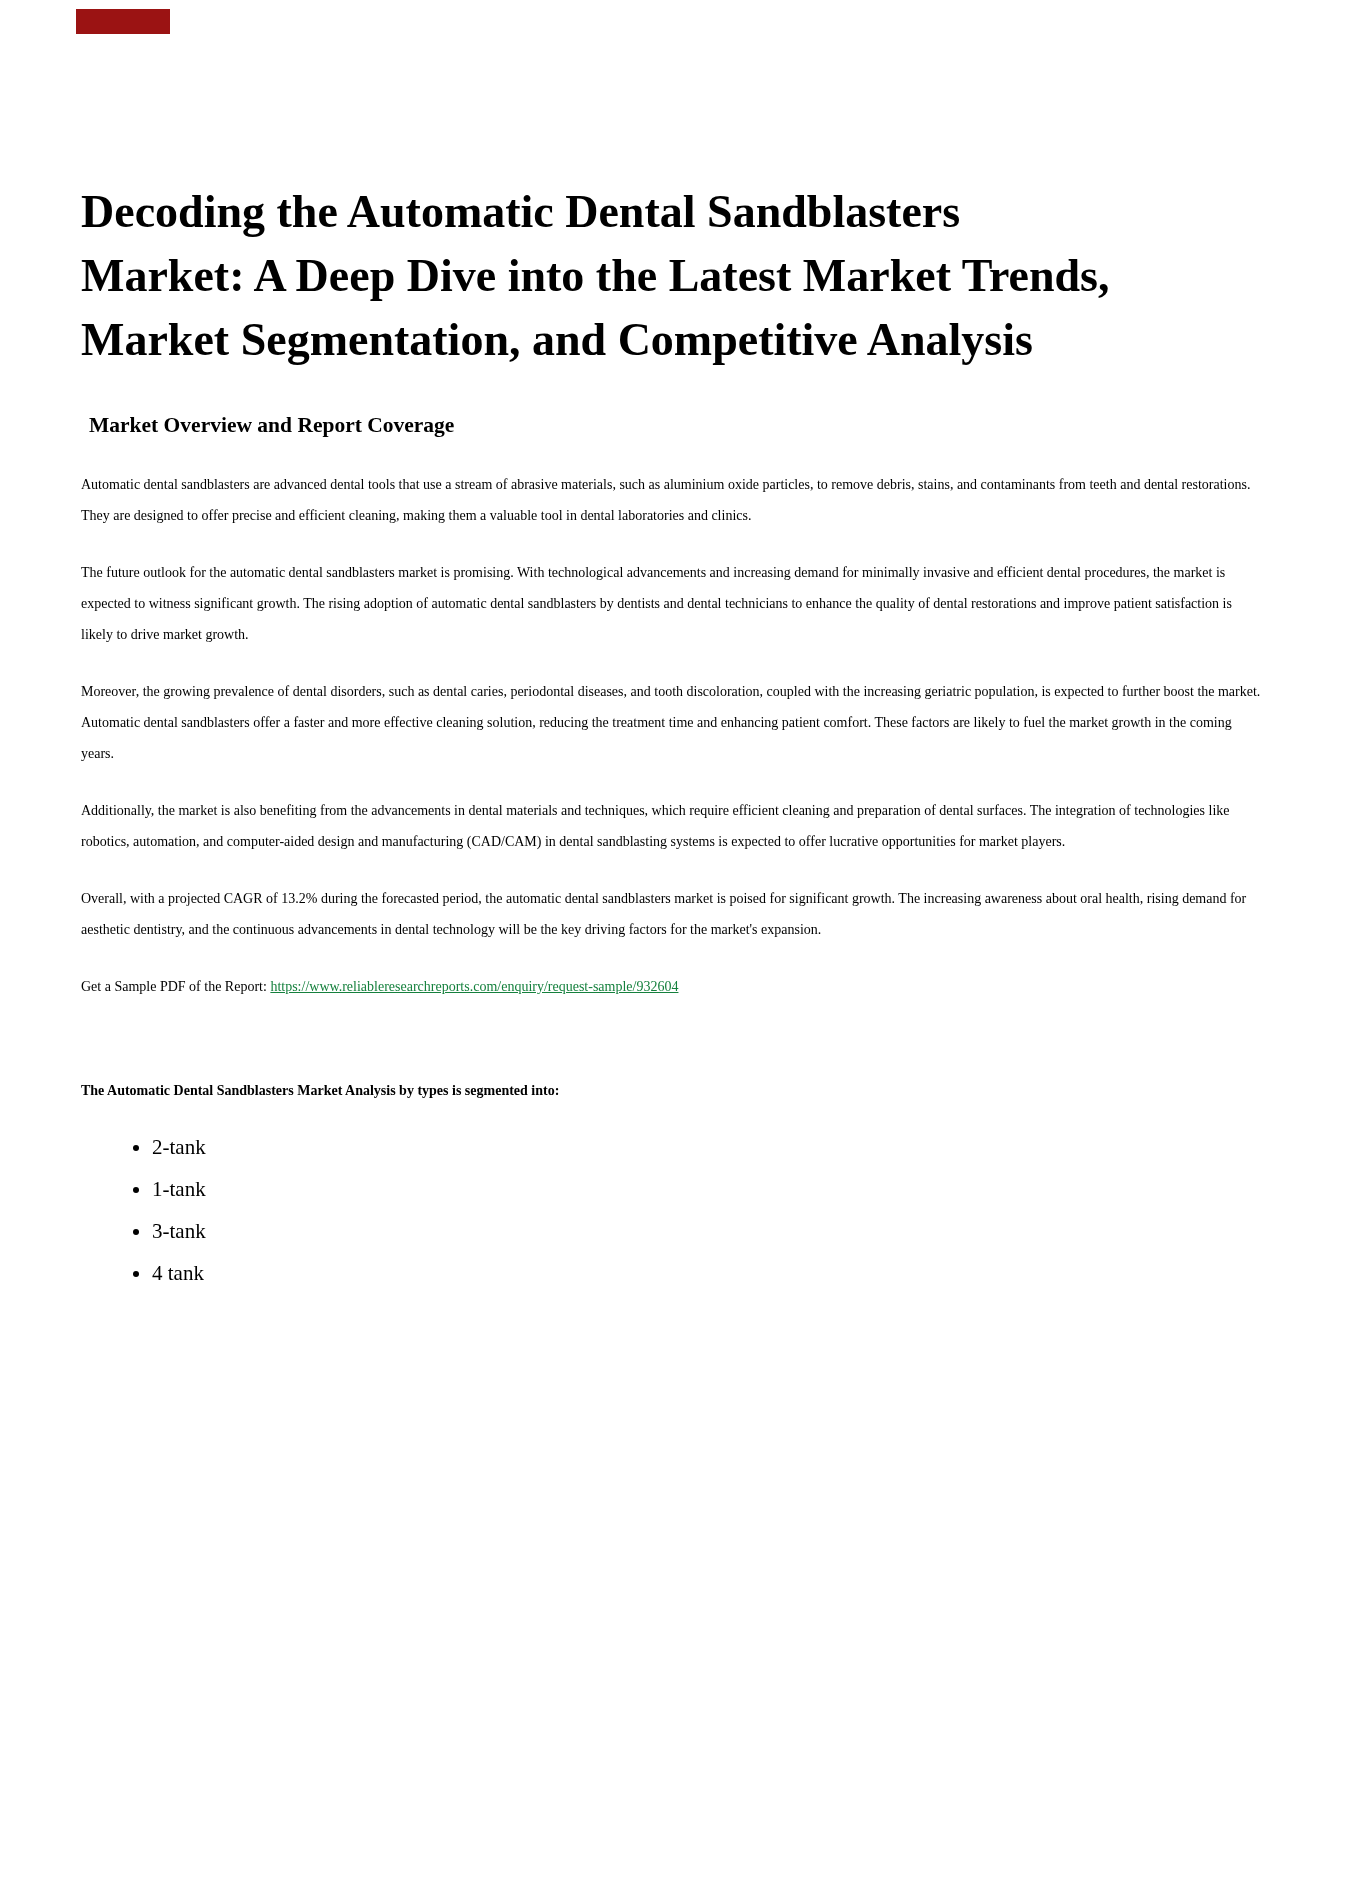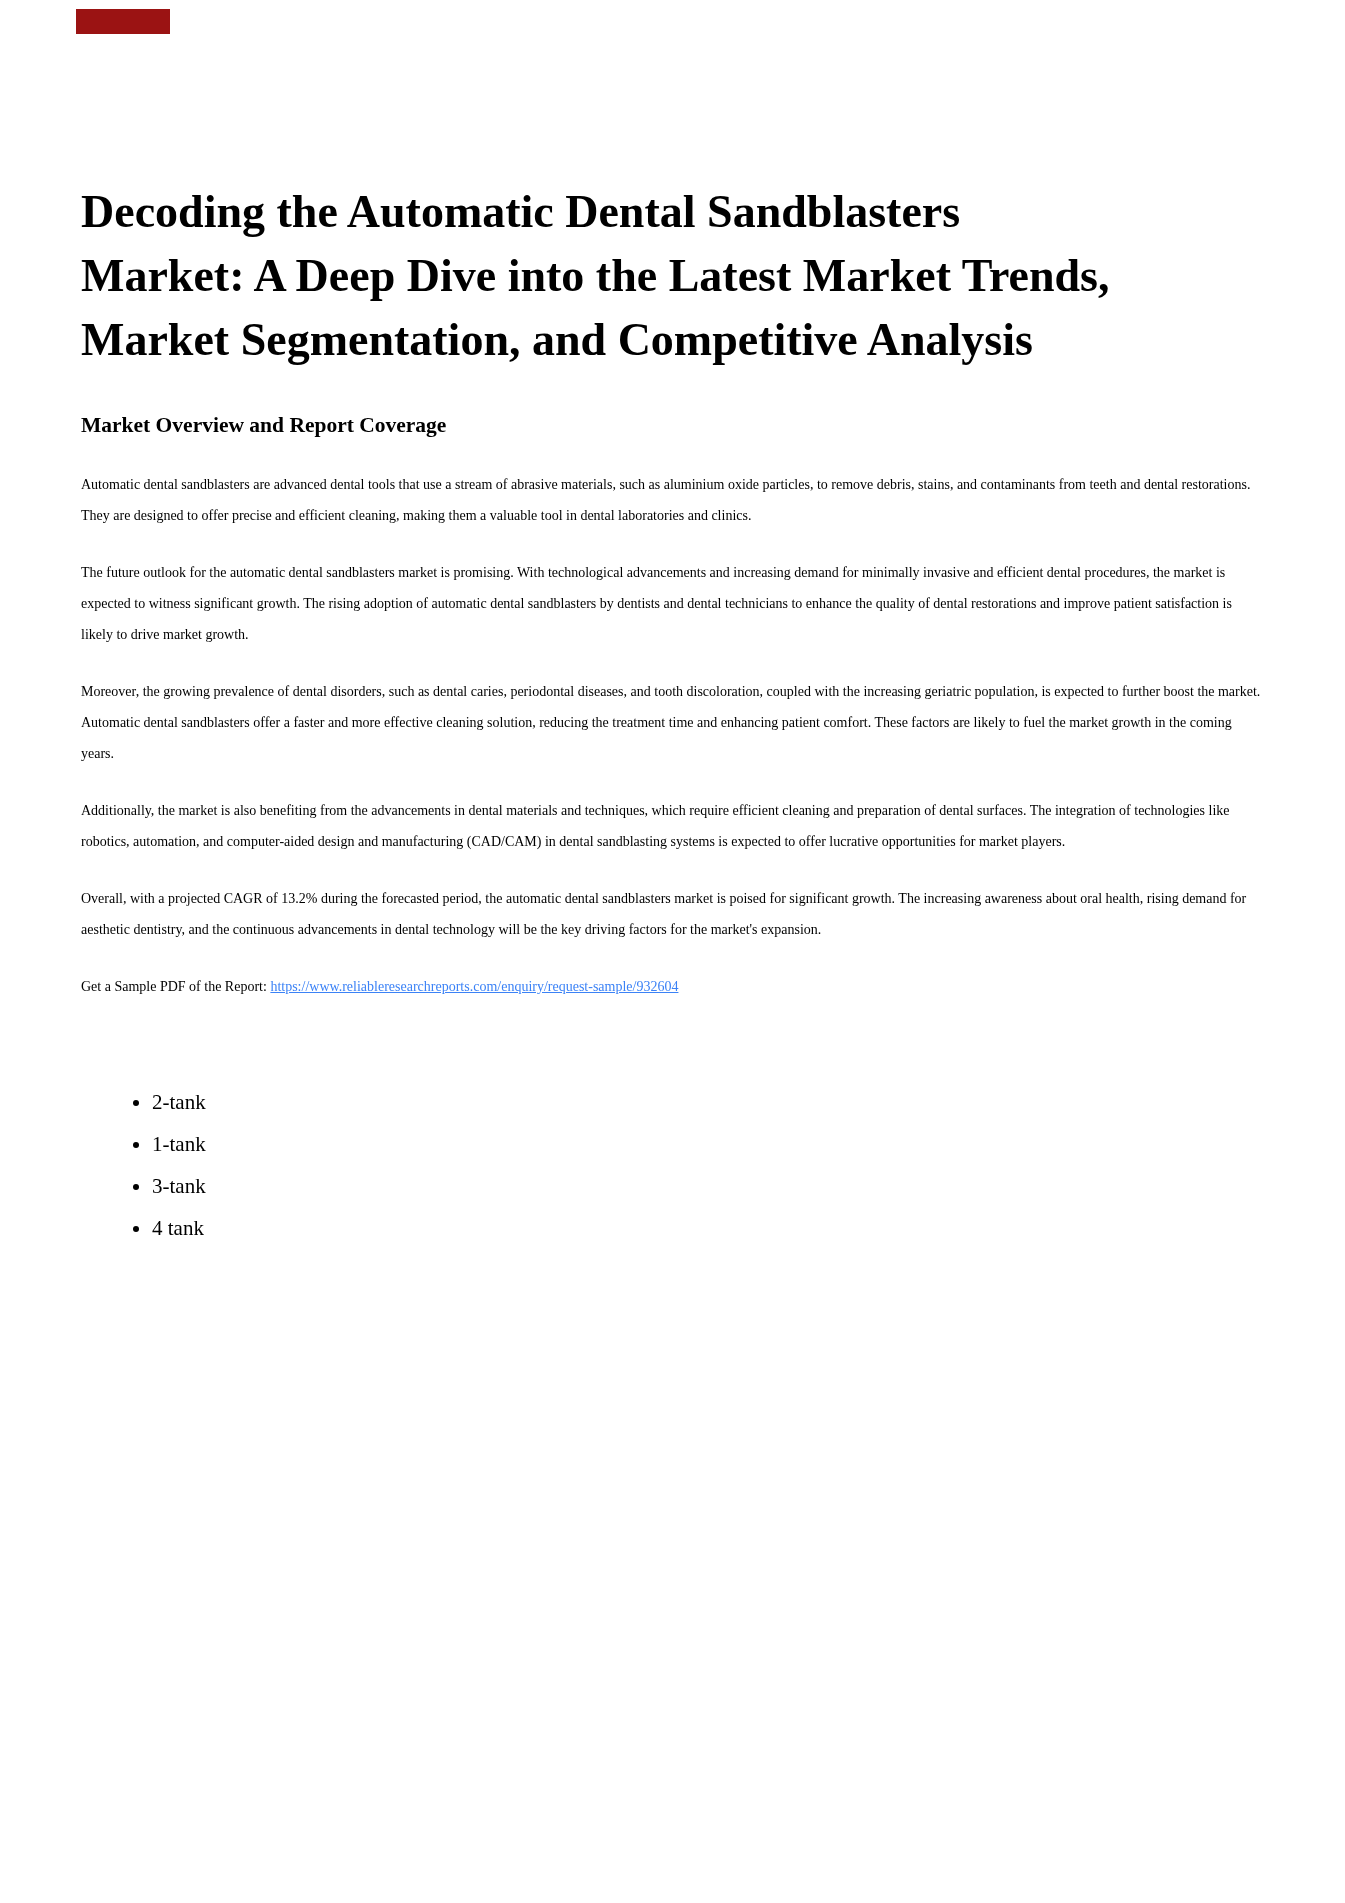--- a/index.html
+++ b/index.html
@@ -31,39 +31,39 @@
     line-height: 64px;
     font-weight: 700;
     margin: 0 0 38px 0;
     max-width: 1040px;
     letter-spacing: 0;
   }
   h2.sec-heading {
     font-size: 21.5px;
     line-height: 31px;
     font-weight: 700;
-    margin: 0 0 28px 0;
+    margin: 0 0 28px 8px;
   }
   p.body {
     font-size: 14px;
     line-height: 31px;
     margin: 0 0 26px 0;
     max-width: 1183px;
   }
   p.body.bold {
     font-weight: 700;
   }
   p.sample {
     max-width: 960px;
   }
   p.sample strong {
     font-weight: 400;
   }
   a.doc-link {
-    color: #3b82f6;
+    color: #15803d;
     text-decoration: underline;
     cursor: pointer;
     word-break: normal;
   }
   .section-gap {
     height: 47px;
   }
   ul.types {
     margin: 0;
     padding: 0 0 0 59px;
@@ -98,20 +98,21 @@
   <p class="body">Overall, with a projected CAGR of 13.2% during the forecasted period, the automatic dental sandblasters market is poised for significant growth. The increasing awareness about oral health, rising demand for aesthetic dentistry, and the continuous advancements in dental technology will be the key driving factors for the market's expansion.</p>
 
   <p class="body sample">
     <strong>Get a Sample PDF of the Report:</strong>
     <a class="doc-link">https://www.reliableresearchreports.com/enquiry/request-sample/932604</a>
   </p>
 
   <div class="section-gap"></div>
 
 
+  <p class="body bold">The Automatic Dental Sandblasters Market Analysis by types is segmented into:</p>
 
   <ul class="types">
     <li>2-tank</li>
     <li>1-tank</li>
     <li>3-tank</li>
     <li>4 tank</li>
   </ul>
 
 </main>
 

